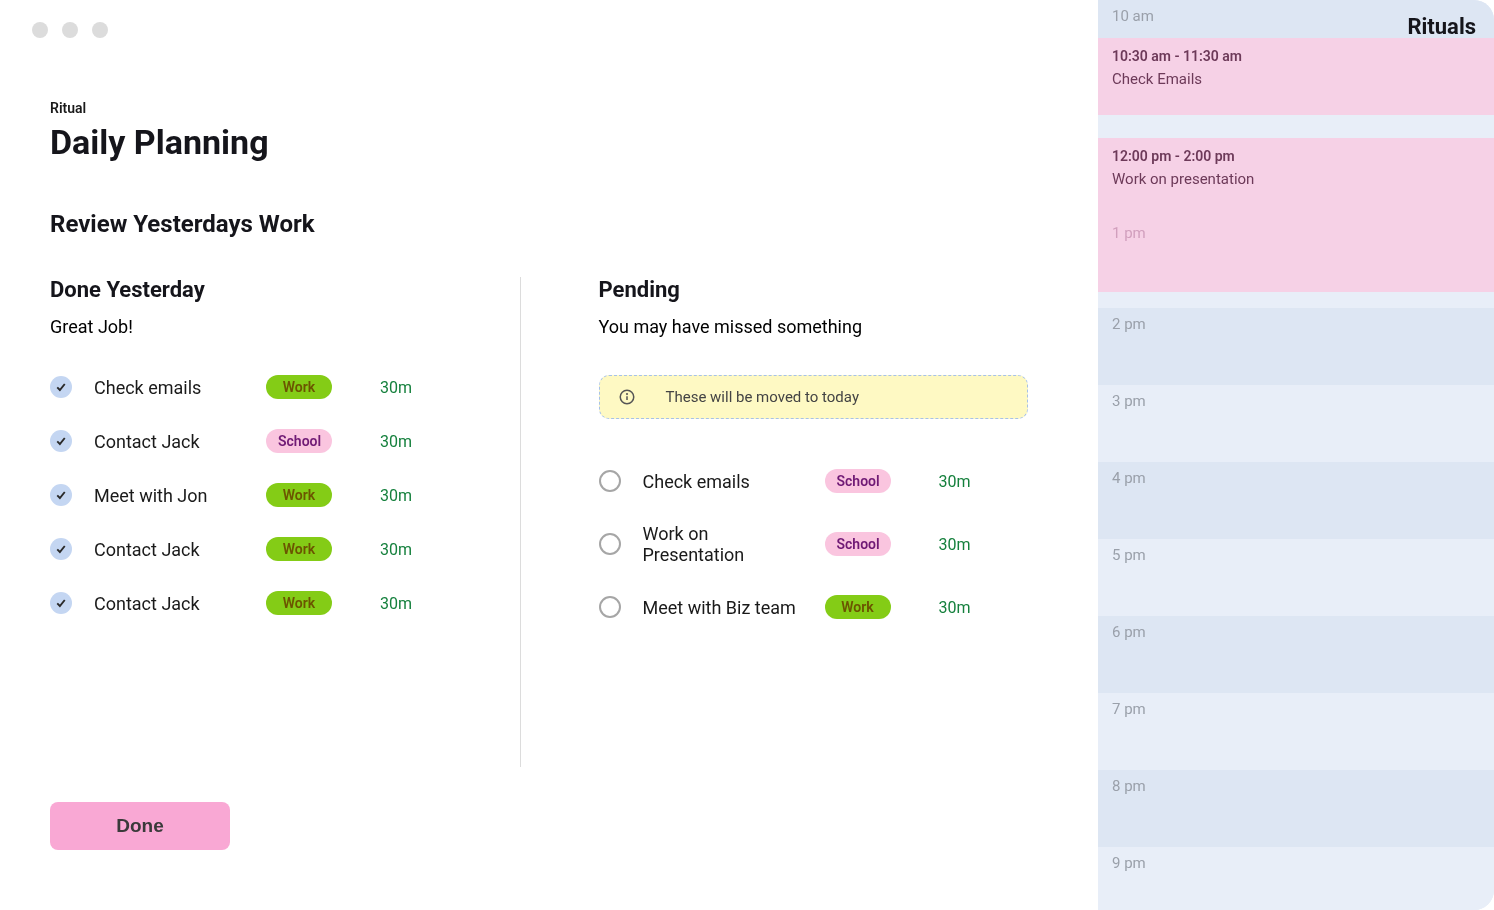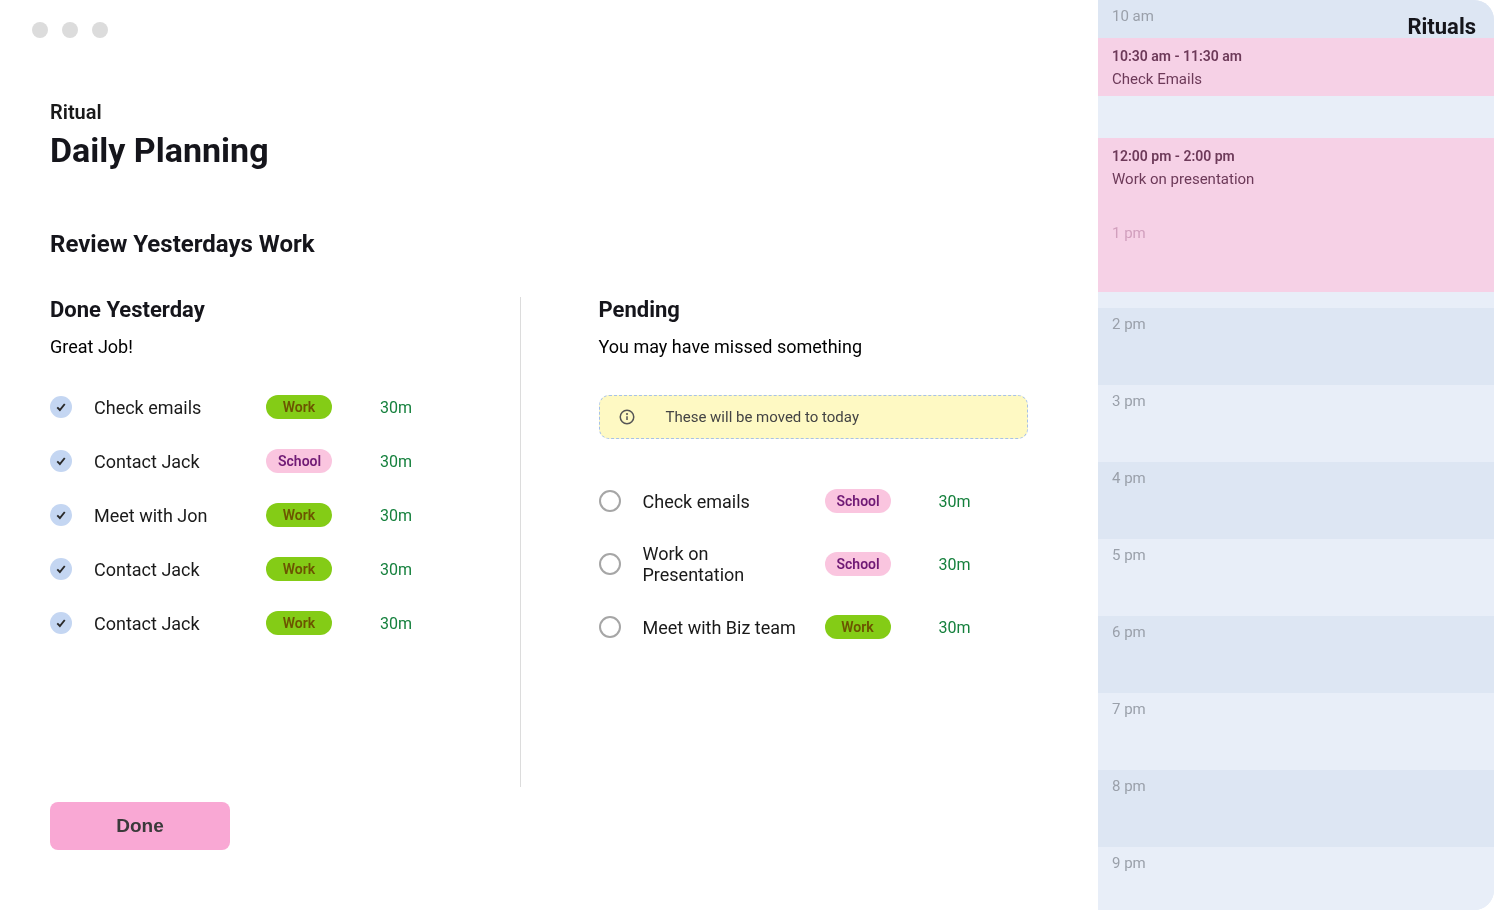--- a/index.html
+++ b/index.html
@@ -36,30 +36,30 @@
     display: block;
   }
   .main {
     flex: 1;
     padding: 100px 50px 40px 50px;
     display: flex;
     flex-direction: column;
     position: relative;
   }
   .subtitle {
-    font-size: 20px;
+    font-size: 14px;
     font-weight: 600;
     color: #1a1a1a;
     margin-bottom: 6px;
   }
   .title {
     font-size: 34px;
     font-weight: 700;
     color: #15151b;
-    margin-bottom: 60px;
+    margin-bottom: 48px;
   }
   .section-title {
     font-size: 24px;
     font-weight: 700;
     color: #15151b;
     margin-bottom: 39px;
   }
   .columns {
     display: flex;
     flex: 1;
@@ -370,21 +370,21 @@
           <div class="hour-label">7 pm</div>
         </div>
         <div class="hour-block">
           <div class="hour-label">8 pm</div>
         </div>
         <div class="hour-block">
           <div class="hour-label">9 pm</div>
         </div>
       </div>
     <div id="events-container">
-        <div class="event" style="top: 38px; height: 58px;">
+        <div class="event" style="top: 38px; height: 77px;">
     <div class="event-time">10:30 am - 11:30 am</div>
     <div class="event-title">Check Emails</div>
   </div>
         <div class="event" style="top: 138px; height: 154px;">
     <div class="event-time">12:00 pm - 2:00 pm</div>
     <div class="event-title">Work on presentation</div>
   </div>
         <div class="event-hour-label" style="top: 224px;">1 pm</div>
       </div>
   </div>

